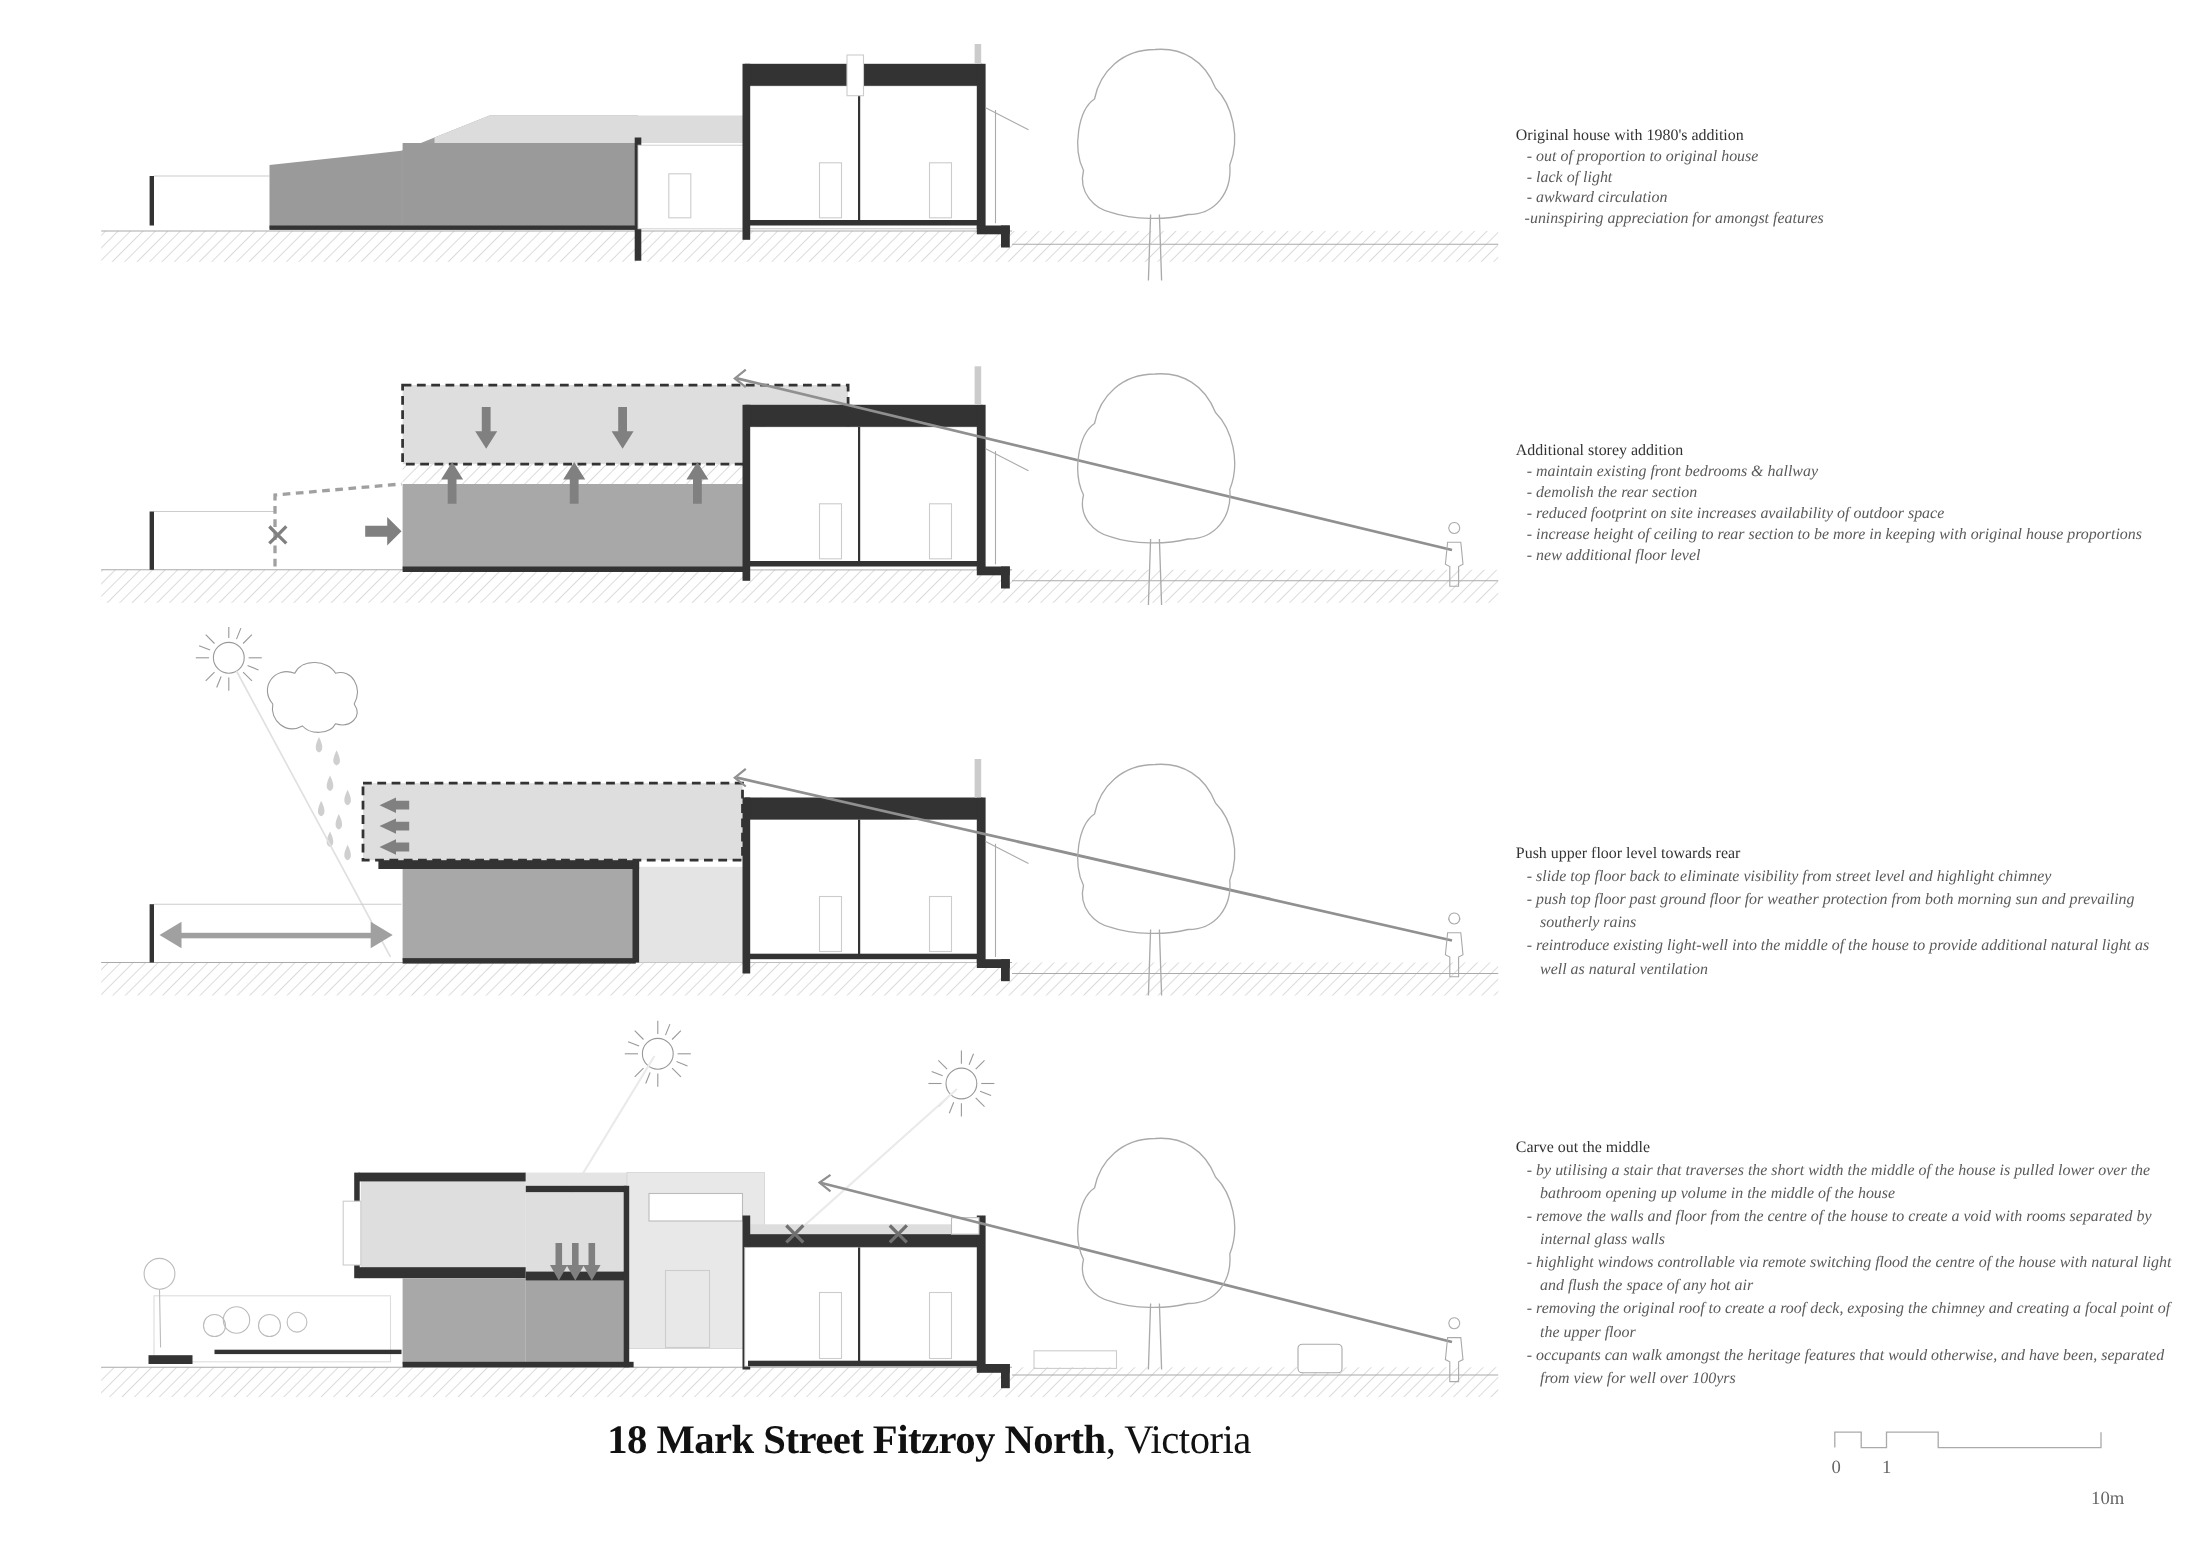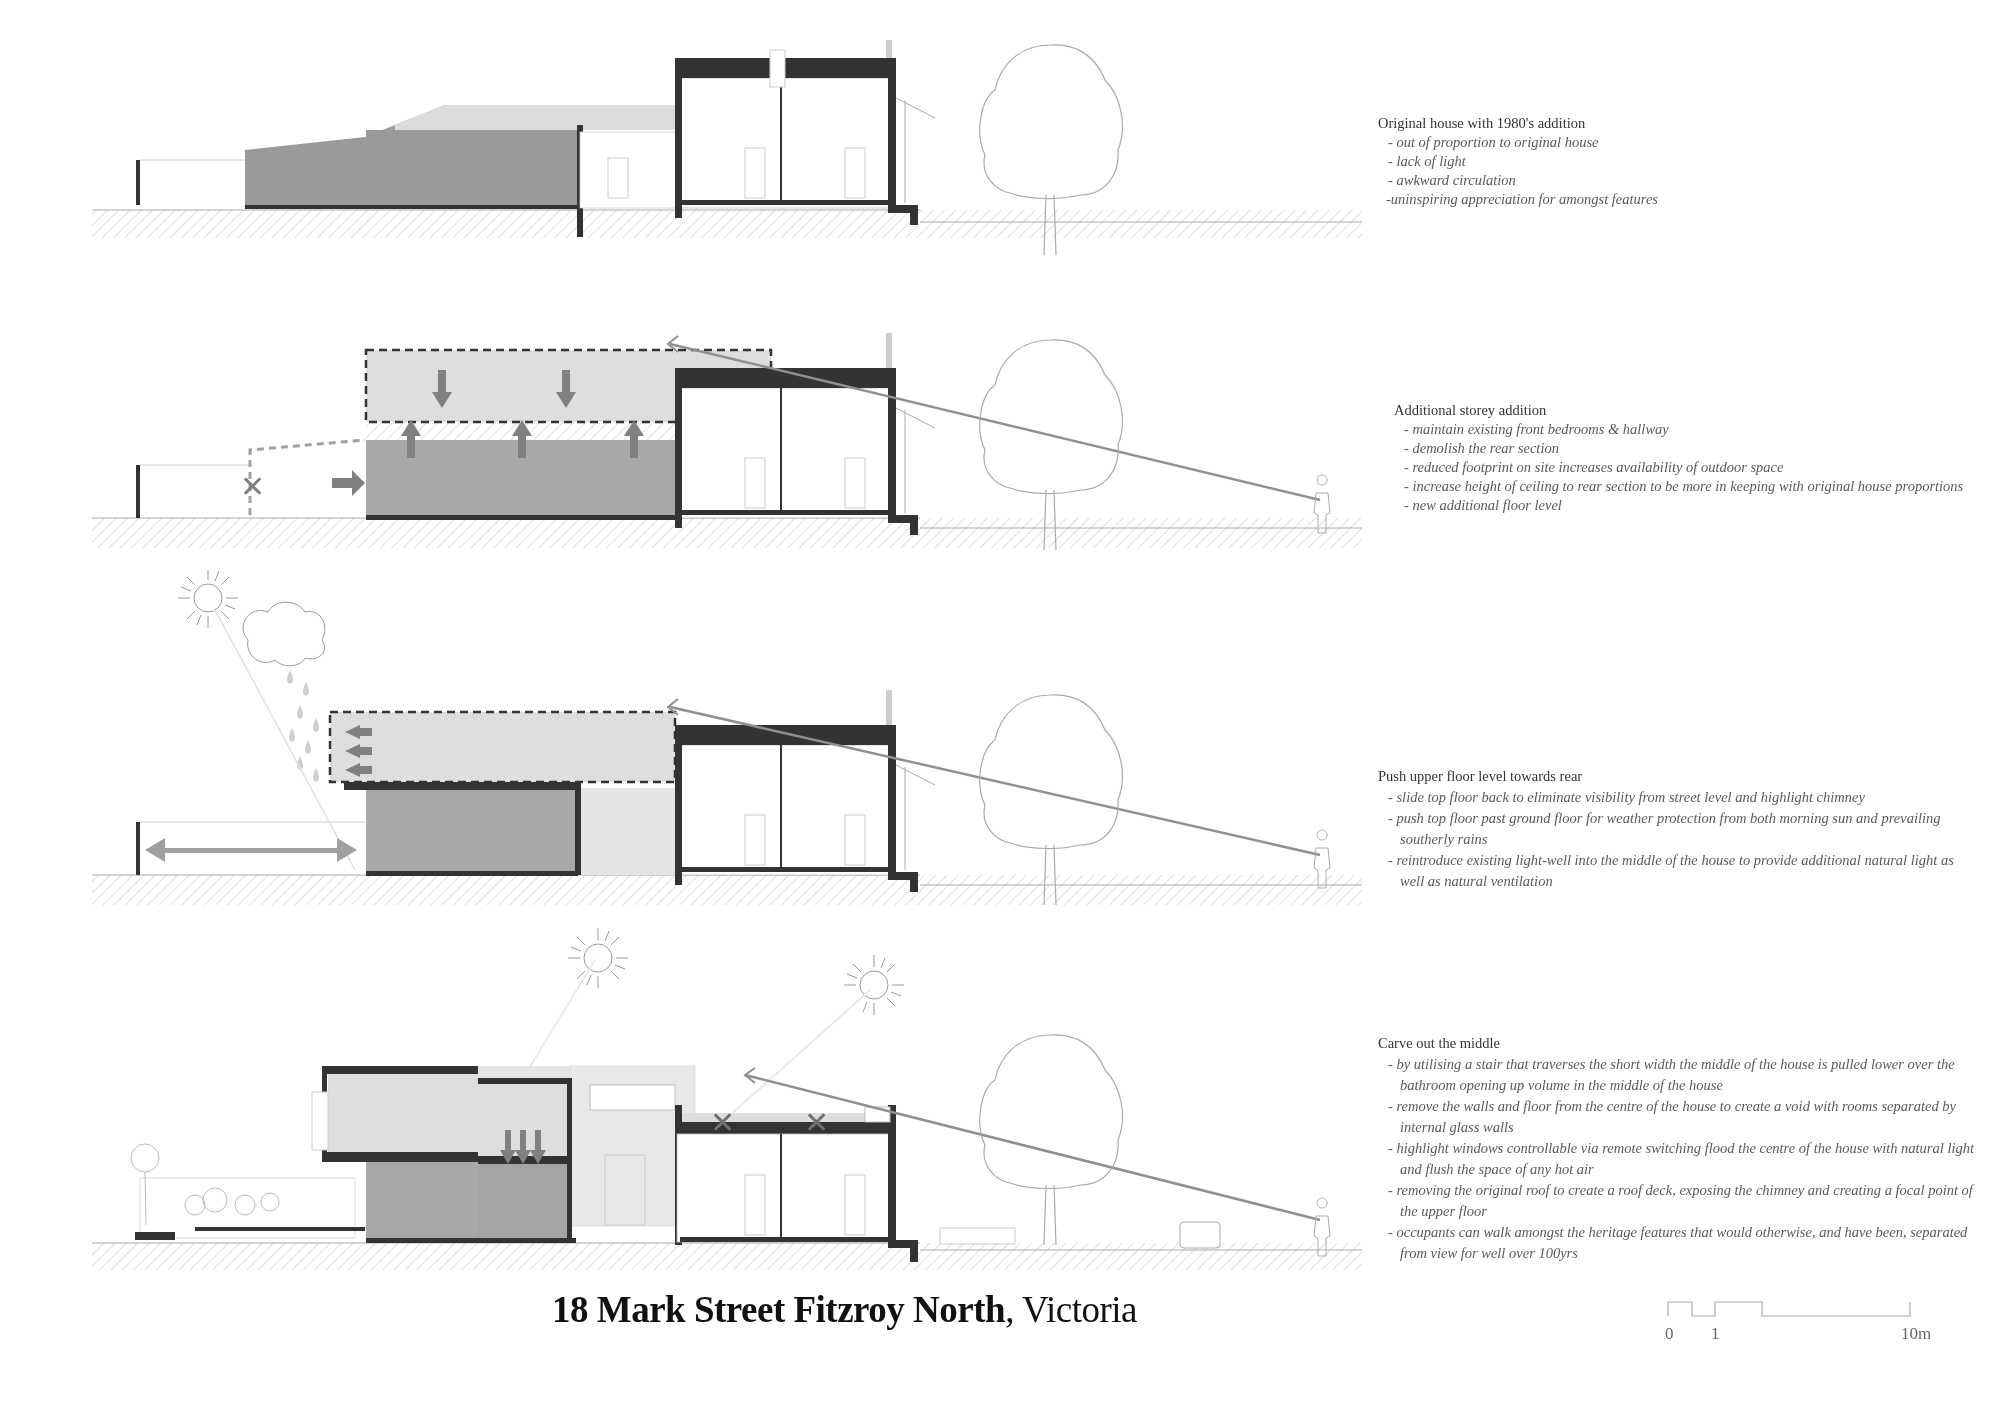--- a/index.html
+++ b/index.html
@@ -234,21 +234,21 @@
 <div class="notes" style="top:114px;">
   <h3>Original house with 1980's addition</h3>
   <ul>
     <li>- out of proportion to original house</li>
     <li>- lack of light</li>
     <li>- awkward circulation</li>
     <li class="tight">-uninspiring appreciation for amongst features</li>
   </ul>
 </div>
 
-<div class="notes" style="top:401px;margin-left:16px;">
+<div class="notes" style="top:401px;">
   <h3>Additional storey addition</h3>
   <ul>
     <li>- maintain existing front bedrooms &amp; hallway</li>
     <li>- demolish the rear section</li>
     <li>- reduced footprint on site increases availability of outdoor space</li>
     <li>- increase height of ceiling to rear section to be more in keeping with original house proportions</li>
     <li>- new additional floor level</li>
   </ul>
 </div>
 
@@ -273,14 +273,14 @@
 </div>
 
 <div class="title"><span class="b">18 Mark Street Fitzroy North</span><span class="r">, Victoria</span></div>
 
 <div class="scale">
   <svg width="290" height="30" style="position:absolute;left:0;top:0;">
     <path d="M3,18 L3,4 L27,4 L27,18 L50,18 L50,4 L97,4 L97,18 L245,18 L245,4" fill="none" stroke="#aaa" stroke-width="1.2"></path>
   </svg>
   <span class="scale-lbl" style="left:0;">0</span>
   <span class="scale-lbl" style="left:46px;">1</span>
-  <span class="scale-lbl" style="left:236px;">10m</span>
+  <span class="scale-lbl" style="left:236px;margin-top:28px;">10m</span>
 </div>
 
 </body></html>

